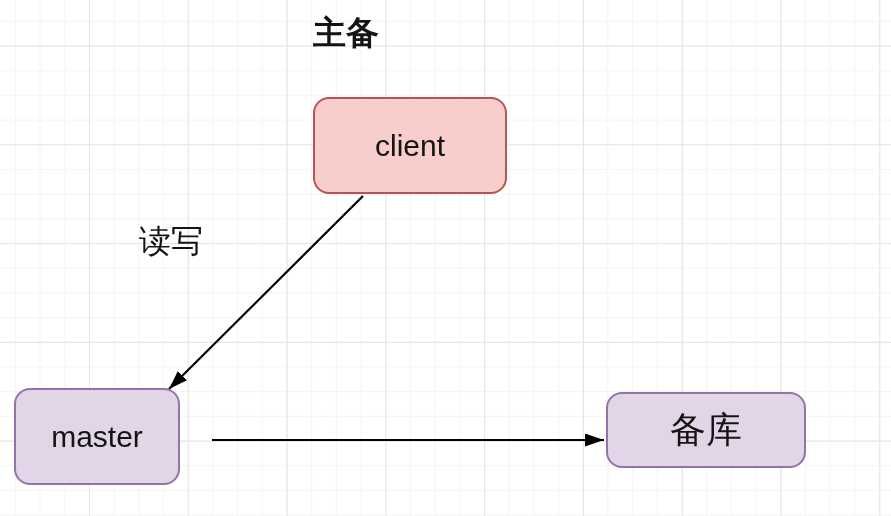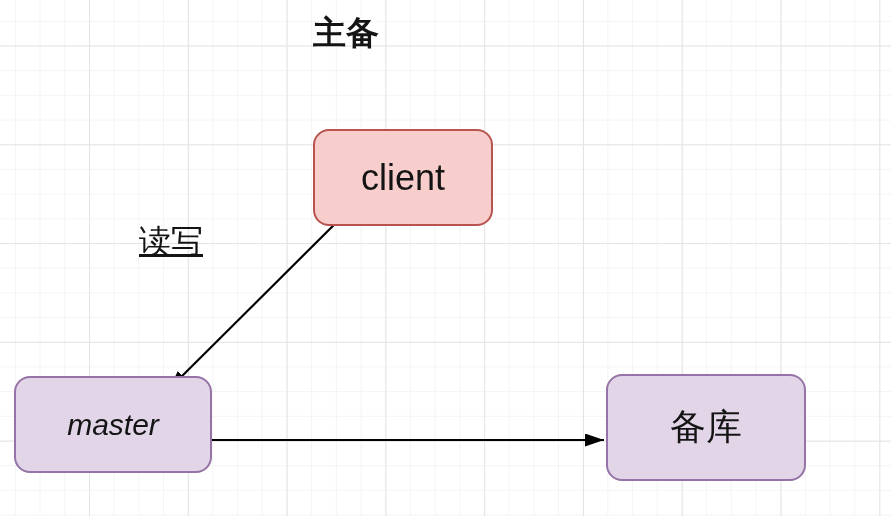--- a/index.html
+++ b/index.html
@@ -28,36 +28,36 @@
   .title{
     position:absolute;left:313px;top:15px;width:195px;
     font-size:33px;font-weight:bold;line-height:1.1;
   }
 
   .node{
     position:absolute;display:flex;align-items:center;justify-content:center;
     border-radius:16px;text-align:center;
   }
   .node-client{
-    left:313px;top:97px;width:180px;height:97px;font-size:36px;
-    background:var(--client-fill);border:2.5px solid var(--client-stroke);margin-top:32px;
+    left:313px;top:97px;width:194px;height:97px;font-size:30px;
+    background:var(--client-fill);border:2.5px solid var(--client-stroke);
   }
   .node-master{
-    left:14px;top:376px;width:198px;height:97px;font-size:30px;
-    background:var(--db-fill);border:2.5px solid var(--db-stroke);font-style:italic;
+    left:14px;top:388px;width:166px;height:97px;font-size:30px;
+    background:var(--db-fill);border:2.5px solid var(--db-stroke);
   }
   .node-backup{
-    left:606px;top:374px;width:200px;height:107px;font-size:36px;
+    left:606px;top:392px;width:200px;height:76px;font-size:36px;
     background:var(--db-fill);border:2.5px solid var(--db-stroke);
   }
 
   .edges{position:absolute;left:0;top:0;width:891px;height:516px;}
   .edge{stroke:var(--arrow);stroke-width:2.2px;}
 
-  .edge-label{position:absolute;white-space:nowrap;line-height:1.15;text-decoration:underline;}
+  .edge-label{position:absolute;white-space:nowrap;line-height:1.15;}
   .label-readwrite{left:139px;top:223px;font-size:32px;}
   .label-sync{left:344px;top:368px;font-size:32px;}
 </style>
 </head>
 <body>
 
 <div class="canvas">
 
   <div class="title">主备</div>
 

